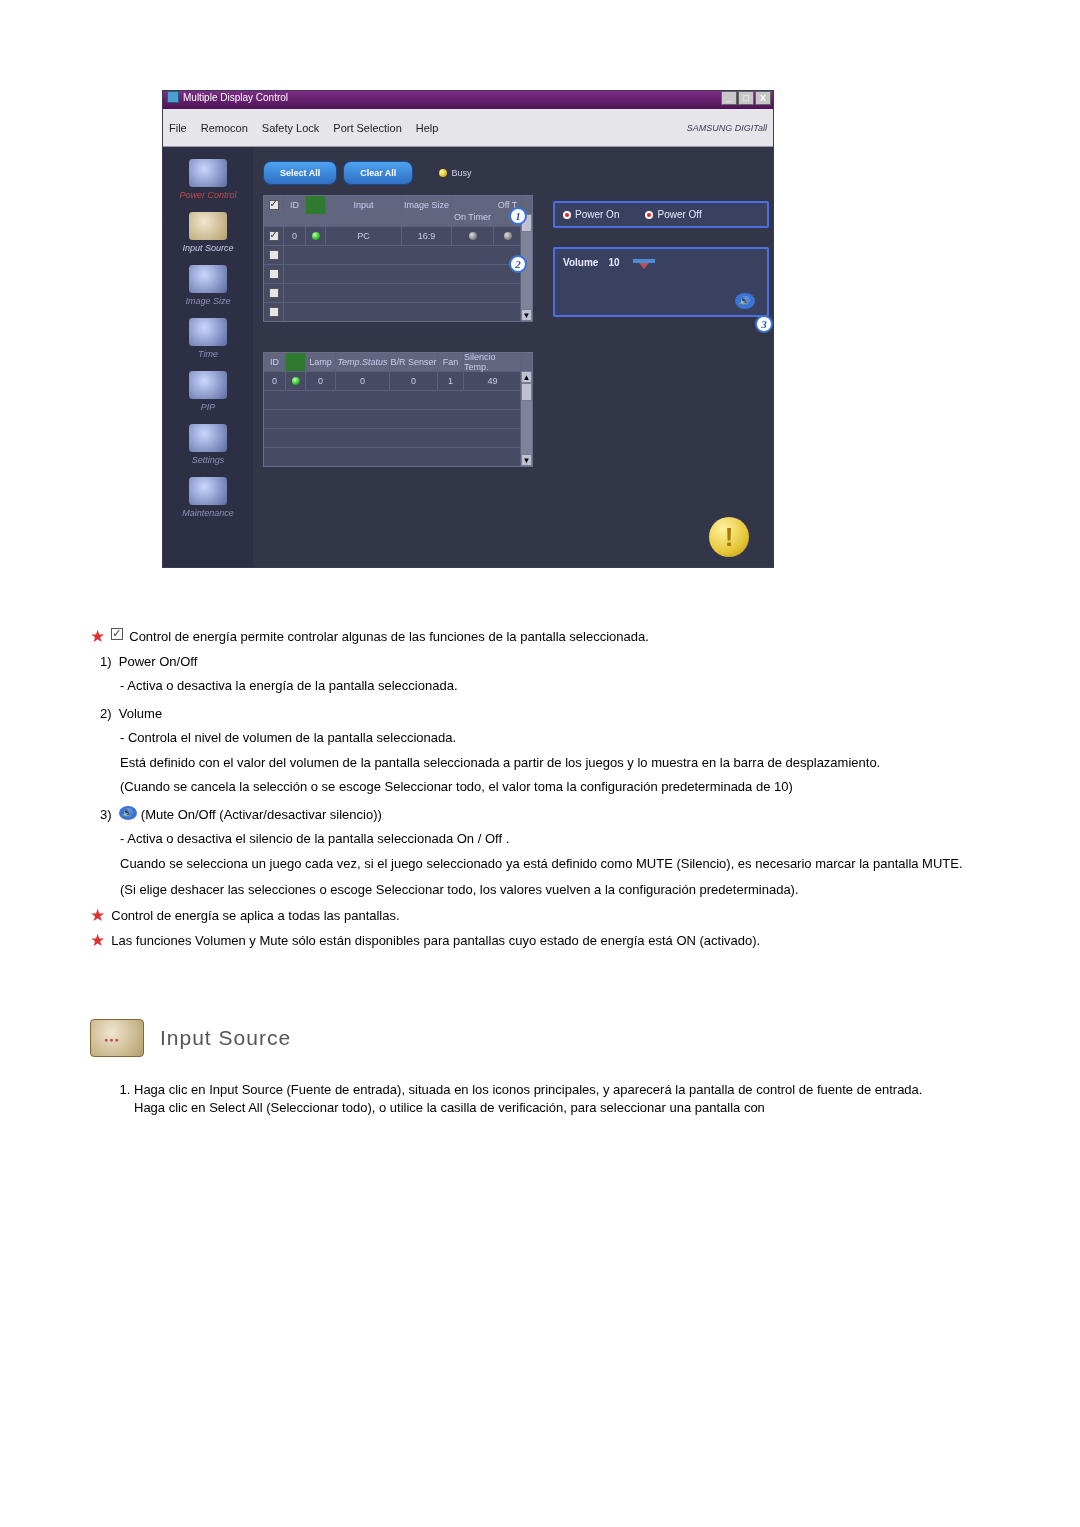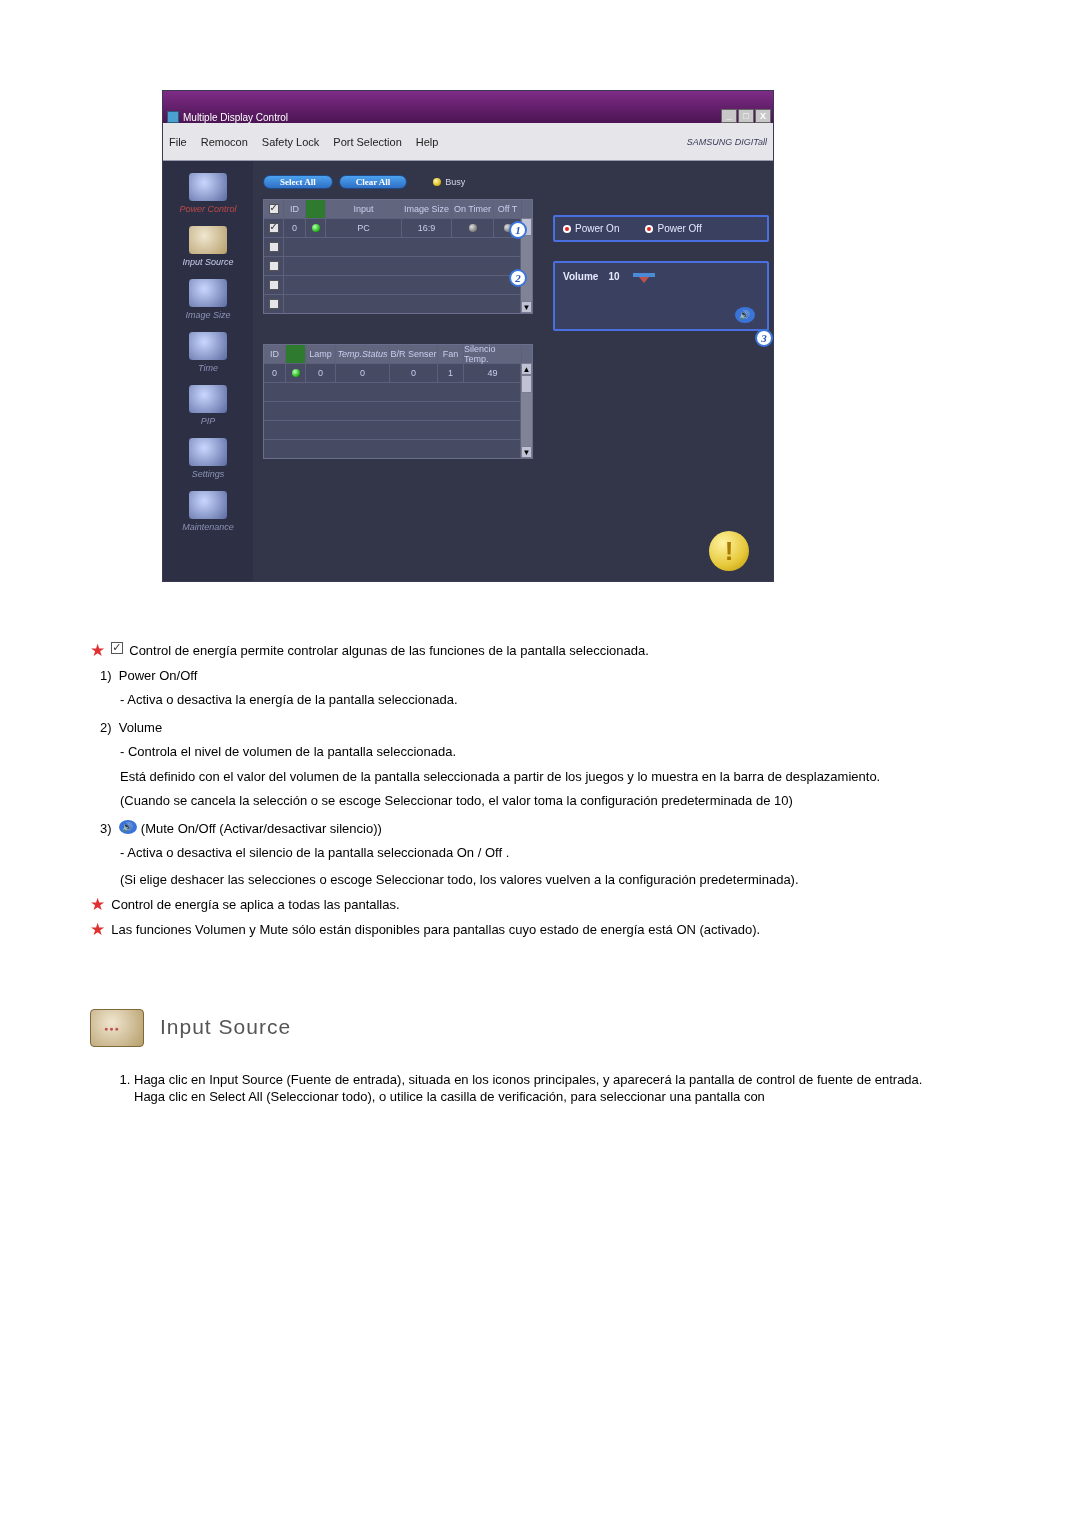--- a/index.html
+++ b/index.html
@@ -1,21 +1,21 @@
 <!DOCTYPE html>
 <html><head>
 <meta charset="utf-8">
 <style>
   * { box-sizing: border-box; margin: 0; padding: 0; }
   body { background: #fff; font-family: Arial, Helvetica, sans-serif; font-size: 13px; color: #000; width: 1080px; }
   .page { padding: 90px 90px 60px 90px; }
 
   
   .app-frame { width: 612px; margin: 0 auto 60px 72px; border: 1px solid #3a3a55; background: #6a6a82; font-size: 10px; }
-  .titlebar { display:flex; align-items:flex-end; justify-content:space-between; height:32px;
+  .titlebar { display:flex; align-items:flex-start; justify-content:space-between; height:18px;
     background: linear-gradient(#7e2c86,#4b1453); color:#fff; padding:0 2px 0 4px; }
   .titlebar-left { display:flex; align-items:center; gap:4px; }
   .title-icon{ width:12px; height:12px; background:#4aa0d0; border:1px solid #2b5c7a; }
   .title-text{ font-size:10px; }
   .win-btns{ display:flex; }
   .win-btn{ width:16px; height:14px; background:#c8c8c8; border:1px solid #666; margin-left:1px;
     display:flex; align-items:center; justify-content:center; font-size:9px; font-weight:bold; cursor:default;}
   .menubar{ display:flex; align-items:center; height:38px; background:#e6e6ea; border-bottom:1px solid #9a9aac;
     padding:0 6px; gap:14px; font-size:11px; color:#222;}
   .menubar .brand{ margin-left:auto; font-style:italic; font-size:9px; color:#3a3a5a;}
@@ -24,22 +24,22 @@
   .side-item{ width:100%; padding:3px 0 8px 0;font-style:italic; }
   .side-icon{ width:40px; height:30px; margin:0 auto 2px auto; border-radius:4px;
     background: radial-gradient(circle at 40% 35%, #c9d7ff, #5b6aa0); border:1px solid #2b2f44;}
   .side-icon.pc{ background: radial-gradient(circle at 40% 35%, #f0e6d0, #b59e6a);}
   .side-label{ font-size:9px; color:#8c91b5; }
   .side-item.active .side-label{ color:#bf4848; }
   .side-item.selected .side-label{ color:#c9ceee; }
 
   .main{ flex:1; padding:14px 10px 14px 10px; position:relative; }
   .toolbar{ display:flex; align-items:center; gap:6px; margin-bottom:10px;}
-  .pill{ height:14px; padding:0 16px; border-radius:8px; font-size:9px; font-weight:bold; display:flex; align-items:center;
-    color:#fff;font-family:Liberation Serif, serif;}
+  .pill{ height:24px; padding:0 16px; border-radius:8px; font-size:9px; font-weight:bold; display:flex; align-items:center;
+    color:#fff;}
   .pill.blue{ background:linear-gradient(#4da2f0,#2f6fc4); border:1px solid #1e4a8a;}
   .busy{ display:flex; align-items:center; gap:4px; margin-left:20px; color:#d4d6e6; font-size:9px;}
   .led{ width:8px; height:8px; border-radius:50%;}
   .led.yellow{ background: radial-gradient(circle at 35% 35%, #fff7b0, #e0c020 60%, #a08000);}
   .led.green{ background: radial-gradient(circle at 35% 35%, #b8ffb8, #2ec020 60%, #106000);}
   .led.gray{ background: radial-gradient(circle at 35% 35%, #e0e0e0, #888 60%, #555);}
 
   .grid{ border:1px solid #6a6e8c; background:#4a4e66; position:relative;}
   .grid-head{ display:flex; background:#61657e;}
   .grid-row{ display:flex; background:#464a62; border-top:1px solid #5c607a;}
@@ -159,21 +159,21 @@
 
         <div class="grid" style="width:270px;">
           <div class="grid-head">
             <div class="gc" style="width:20px;">
                 <span class="chk checked"></span>
               </div>
             <div class="gc" style="width:22px;">ID</div>
             <div class="gc" style="width:20px;background:#2e7a2e;"></div>
             <div class="gc" style="width:76px;">Input</div>
             <div class="gc" style="width:50px;">Image Size</div>
-            <div class="gc" style="width:42px;">On Timer</div>
+            <div class="gc" style="width:42px;margin-top:12px;">On Timer</div>
             <div class="gc" style="width:28px;">Off T</div>
           </div>
           <div class="grid-row">
             <div class="gc" style="width:20px;">
                 <span class="chk checked"></span>
               </div>
             <div class="gc" style="width:22px;">0</div>
             <div class="gc" style="width:20px;">
                 <span class="led green"></span>
               </div>
@@ -322,20 +322,23 @@
       </div>
 
     <div class="row numlist" style="margin-top:10px;">
         <span>3)&nbsp;&nbsp;</span>
       <span class="mute-icon">🔊</span>
       <span>(Mute On/Off (Activar/desactivar silencio))</span>
     </div>
     <div class="row sub">
         <span>- Activa o desactiva el silencio de la pantalla seleccionada On / Off .</span>
       </div>
+    <div class="row sub">
+        <span>Cuando se selecciona un juego cada vez, si el juego seleccionado ya está definido como MUTE (Silencio), es necesario marcar la pantalla MUTE.</span>
+      </div>
     <div class="row sub" style="margin-top:9px;">
         <span>(Si elige deshacer las selecciones o escoge Seleccionar todo, los valores vuelven a la configuración predeterminada).</span>
       </div>
 
     <div class="row" style="margin-top:8px;">
       <span class="star">★</span>
       <span>Control de energía se aplica a todas las pantallas.</span>
     </div>
     <div class="row">
       <span class="star">★</span>

